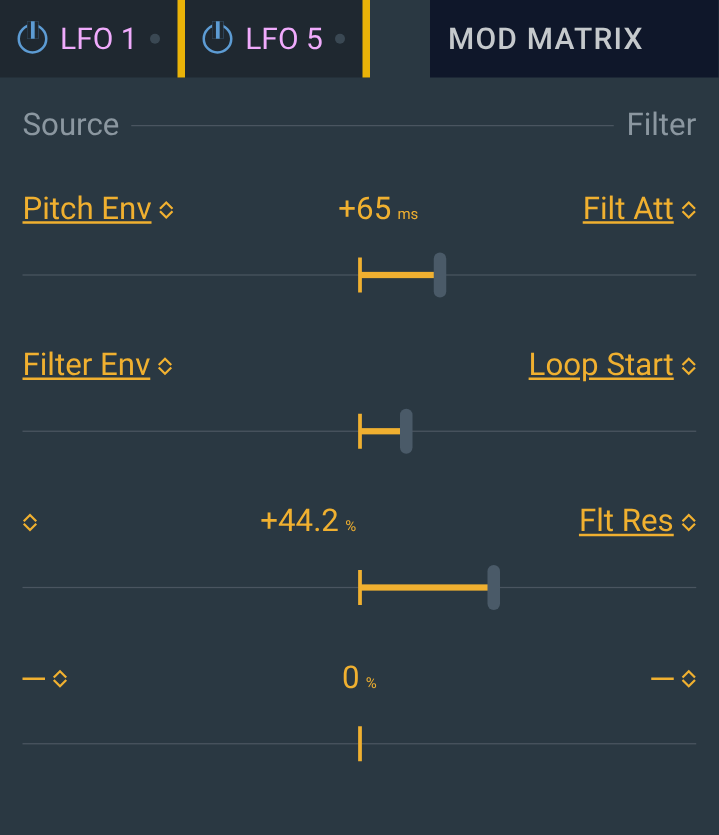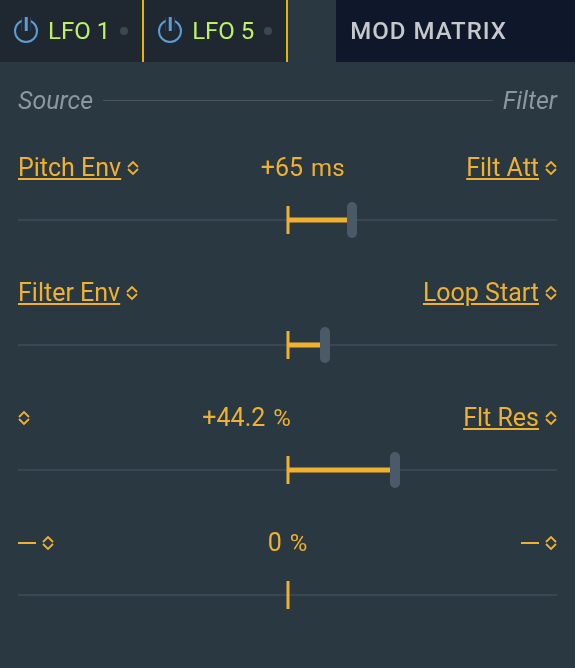--- a/index.html
+++ b/index.html
@@ -17,23 +17,23 @@
   .tab-bar {
     display: flex;
     width: 100%;
     height: 62px;
   }
   .tab {
     display: flex;
     align-items: center;
     padding: 0 14px;
     font-size: 24px;
-    color: #bef264;
+    color: #f0abfc;
     background: #1f2830;
-    border-right: 2px solid #eab308;
+    border-right: 6px solid #eab308;
     cursor: pointer;
     position: relative;
   }
   .tab.active {
     background: #0f172a;
     color: #c5c9cc;
     letter-spacing: 1px;
     font-weight: 500;
     flex: 1;
     border-right: none;
@@ -72,21 +72,20 @@
     padding: 24px 18px 0 18px;
   }
   .header-row {
     display: flex;
     align-items: center;
     margin-bottom: 38px;
   }
   .header-label {
     font-size: 25px;
     color: #8b97a0;
-    font-style: italic;
   }
   .header-line {
     flex: 1;
     height: 1px;
     background: #4a5560;
     margin: 0 10px;
   }
   .mod-row {
     margin-bottom: 38px;
   }
@@ -114,21 +113,21 @@
   .updown-icon svg {
     display: block;
   }
   .value-display {
     font-size: 25px;
     color: #f0b030;
     text-align: center;
     flex: 1;
   }
   .value-display .unit {
-    font-size: 24px;
+    font-size: 12px;
     margin-left: 2px;
   }
   .slider-container {
     position: relative;
     height: 40px;
     width: 100%;
   }
   .slider-track {
     position: absolute;
     top: 50%;

